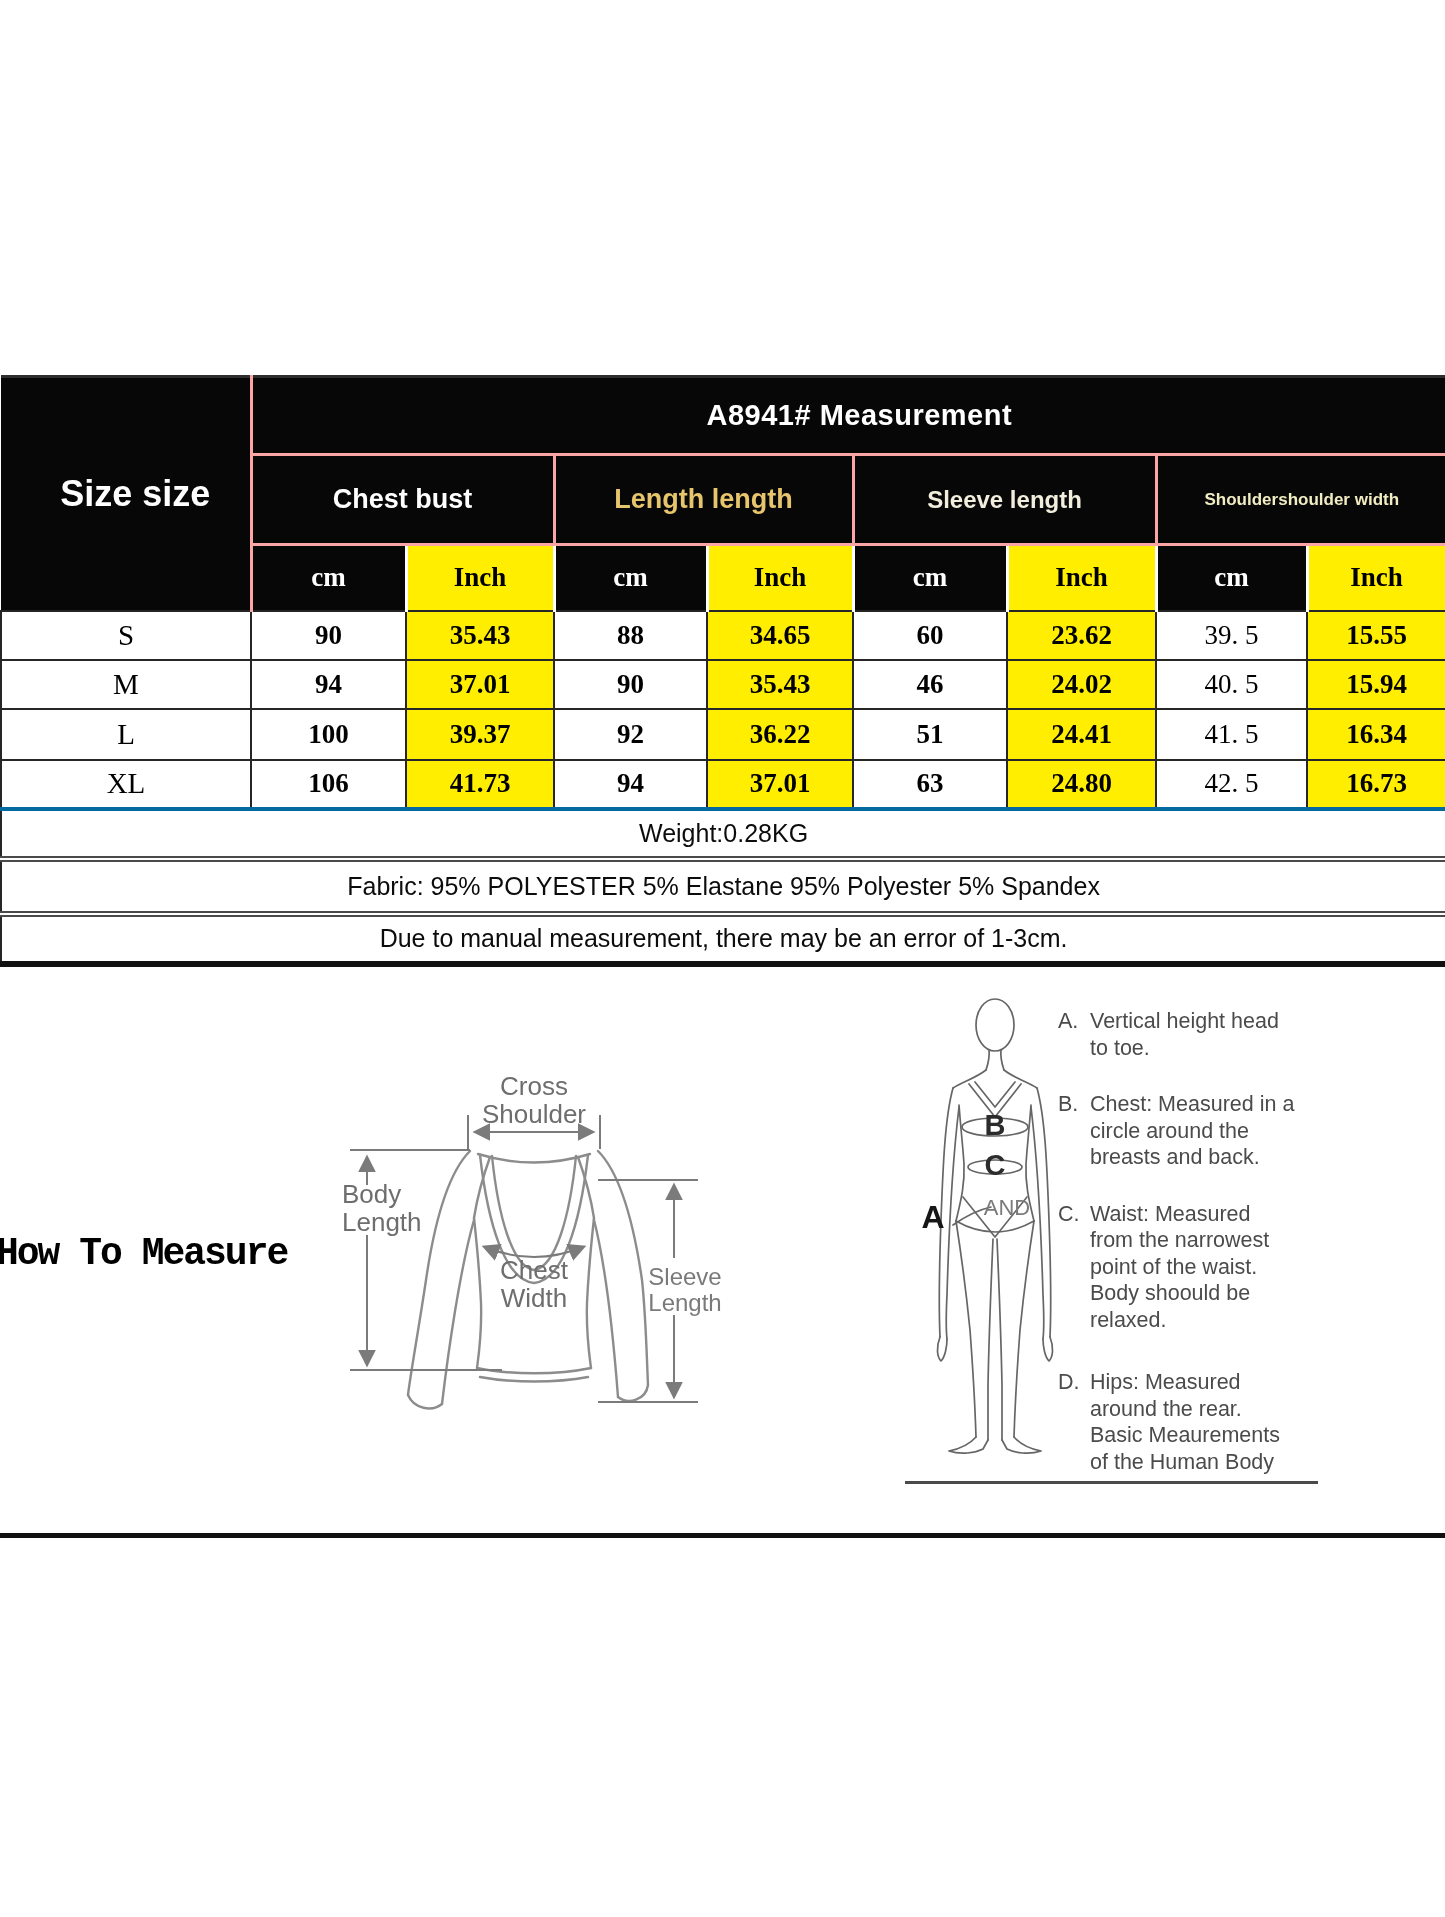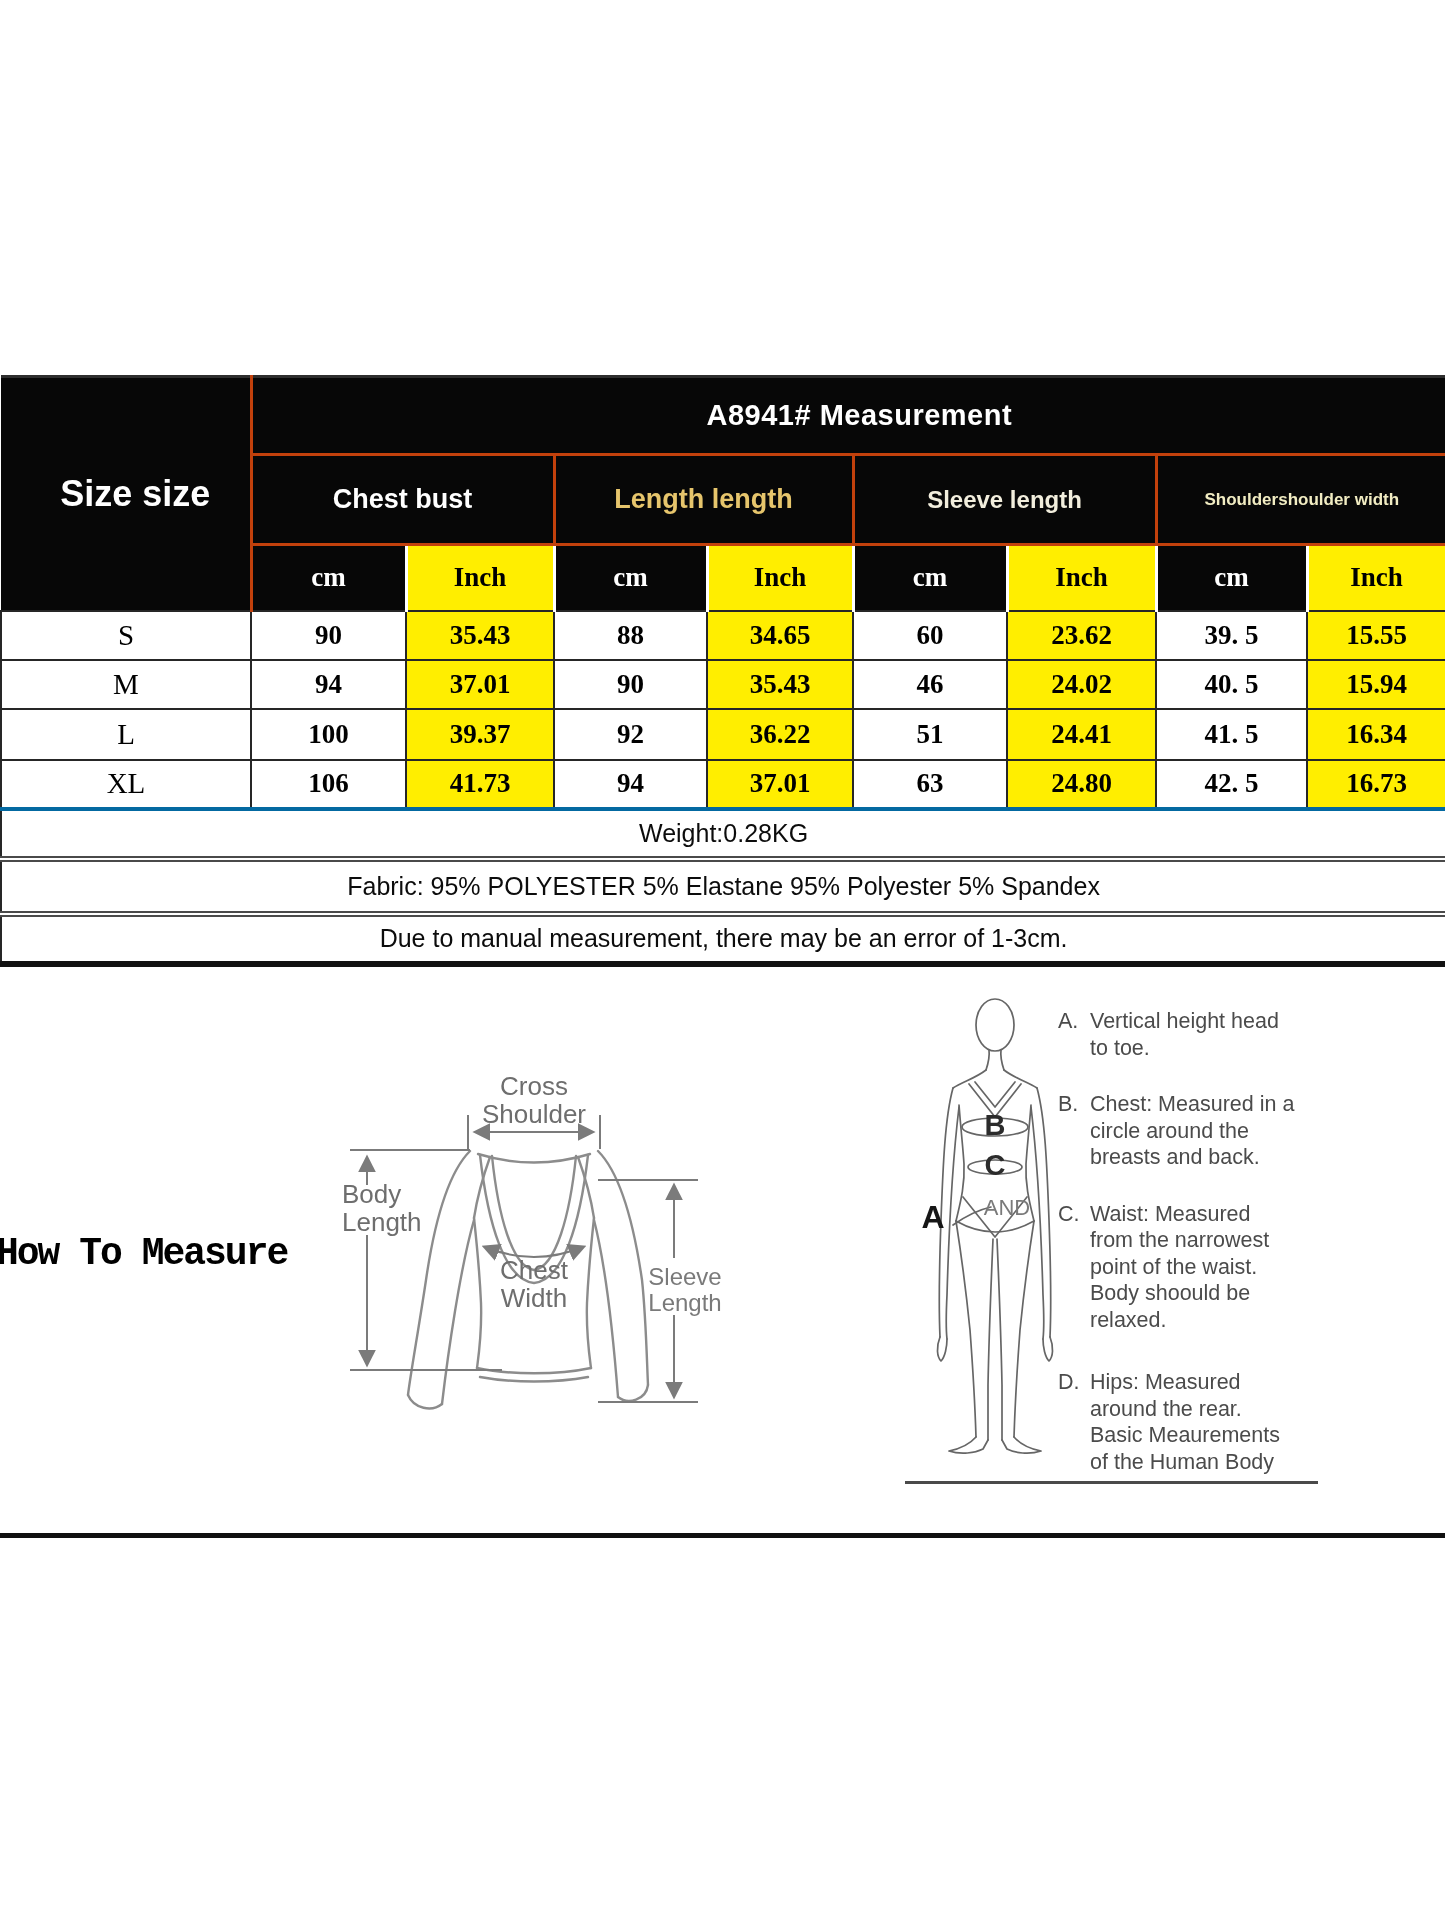--- a/index.html
+++ b/index.html
@@ -4,42 +4,42 @@
 <style>
   html,body{margin:0;padding:0;background:#fff;}
   .sheet{position:relative;width:1445px;height:1917px;background:#ffffff;overflow:hidden;
          font-family:"Liberation Sans",sans-serif;}
 
   
   table.size-table{position:absolute;left:0;top:375px;width:1445px;border-collapse:collapse;
                    table-layout:fixed;}
   table.size-table td{padding:0;text-align:center;vertical-align:middle;overflow:hidden;}
 
-  .h-cell{background:#070707;border:3px solid #c2410c;}
+  .h-cell{background:#070707;border:3px solid #fca5a5;}
   tr.r1 td{border-top:3px solid #2e2e2e;padding-left:20px;}
   .title-cell{color:#ffffff;font-size:29px;font-weight:600;letter-spacing:.5px;border-right:none;}
   .size-cell{color:#ffffff;font-size:36px;font-weight:600;border-left:none;
              border-bottom:2px solid #262626;}
   .cat{font-size:27px;font-weight:600;}
   .cat-chest{color:#ffffff;}
   .cat-length{color:#e6c56c;}
   .cat-sleeve{color:#f2eedd;font-size:24px;}
   .cat-shoulder{color:#f1ecc2;font-size:17px;font-weight:600;}
   .last-col{border-right:none;}
 
   .unit{font-family:"Liberation Serif",serif;font-weight:700;font-size:27px;
         border-bottom:2px solid #262626;}
   .unit-cm{background:#070707;color:#ffffff;border:3px solid #ffffff;border-bottom:2px solid #262626;}
   .unit-inch{background:#ffee00;color:#000000;border:3px solid #ffffff;border-bottom:2px solid #262626;}
 
   .d-cell{background:#ffffff;border:2px solid #262626;font-family:"Liberation Serif",serif;
           font-size:27px;font-weight:700;color:#000;}
   .d-size{font-weight:400;font-size:29px;}
   .d-inch{background:#ffee00;}
-  .d-reg{font-weight:700;}
+  .d-reg{font-weight:400;}
 
   .note-cell{background:#ffffff;border-left:2px solid #262626;border-right:2px solid #262626;
              font-size:25px;color:#0c0c0c;}
   .note-weight{border-top:4px solid #0369a1;}
   .note-fabric{border-top:6px double #4a4a4a;}
   .note-due{border-top:6px double #4a4a4a;border-bottom:6px solid #111111;}
 
   tr.rh1{height:78px;} tr.rh2{height:90px;} tr.rh3{height:66px;}
   tr.rhd{height:49px;} tr.rhl{height:51px;}
   tr.rhw{height:50px;} tr.rhf{height:55px;} tr.rhe{height:50px;}

